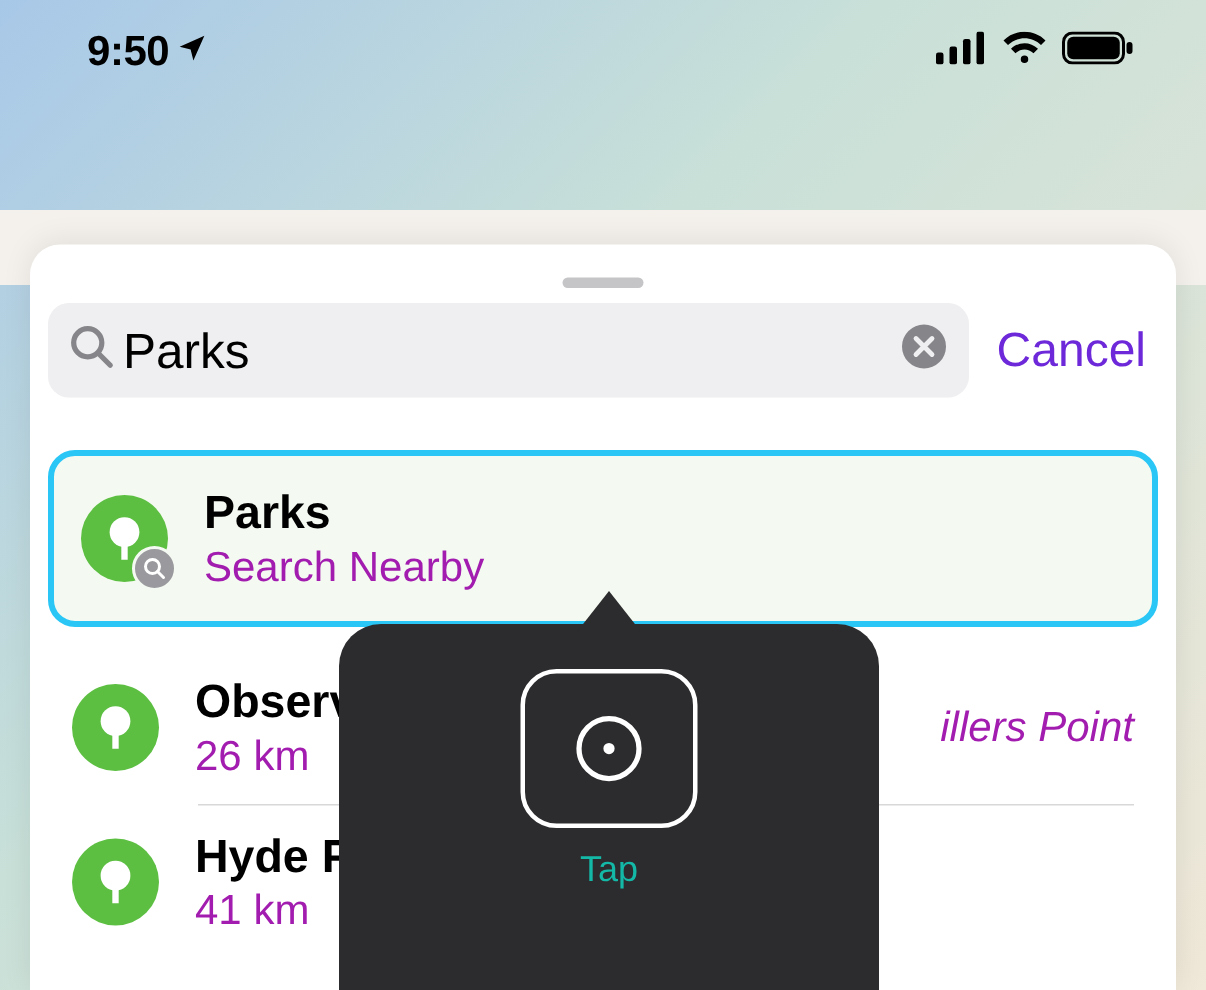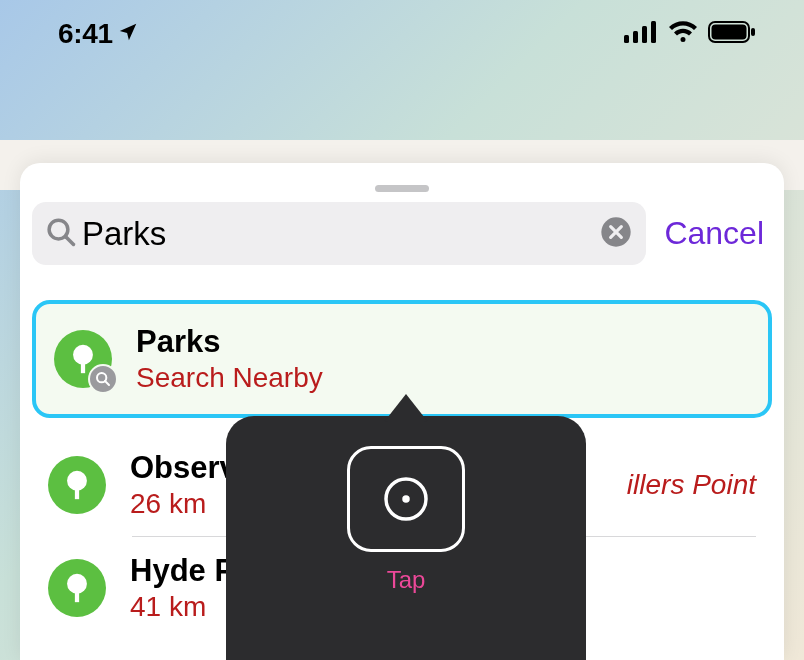--- a/index.html
+++ b/index.html
@@ -151,21 +151,21 @@
       flex-direction: column;
       gap: 2px;
     }
     .result-title {
       font-size: 31px;
       font-weight: 600;
       color: #000;
     }
     .result-subtitle {
       font-size: 28px;
-      color: #b91c1c;
+      color: #a21caf;
     }
     .list-separator {
       height: 1px;
       background: #d8d8da;
       margin: 2px 16px 2px 100px;
     }
     .popover {
       position: absolute;
       bottom: 0;
       left: 226px;
@@ -209,32 +209,32 @@
       justify-content: center;
     }
     .popover-icon-plain {
       width: 118px;
       height: 106px;
       display: flex;
       align-items: center;
       justify-content: center;
     }
     .popover-label {
-      color: #ec4899;
+      color: #14b8a6;
       font-size: 24px;
       text-align: center;
       line-height: 1.2;
     }
   </style>
 </head>
 <body>
 
 <div class="status-bar">
   <div class="status-left">
-    <span class="status-time">6:41</span>
+    <span class="status-time">9:50</span>
     <span>
       <svg width="22" height="22" viewBox="0 0 24 24" fill="black">
           <path d="M3 11 L21 3 L13 21 L11 13 Z"></path>
         </svg>
     </span>
   </div>
   <div class="status-right">
     <span>
       <svg width="34" height="22" viewBox="0 0 34 22" fill="black">
         <rect x="0" y="14" width="5" height="8" rx="1.5"></rect>

